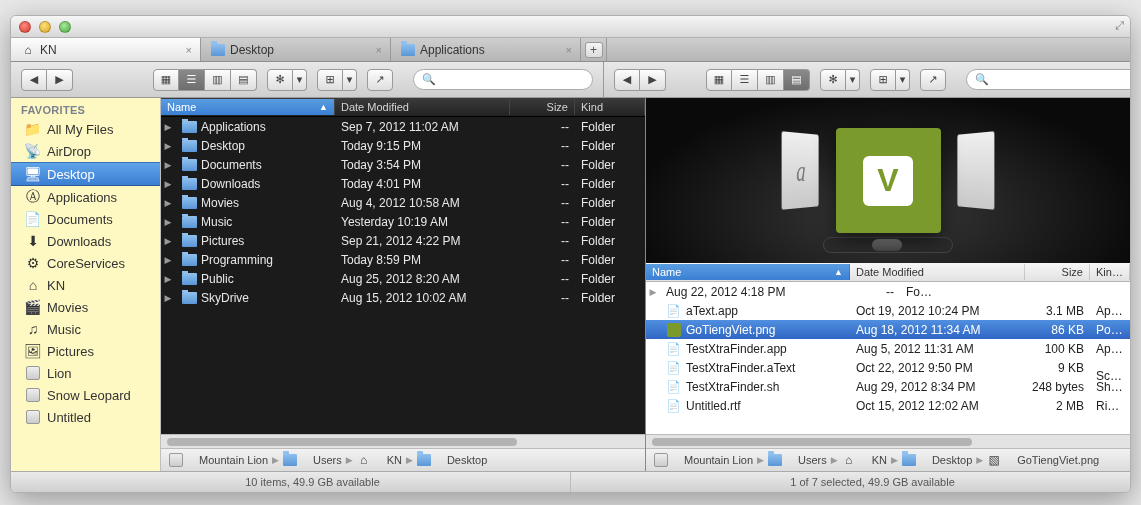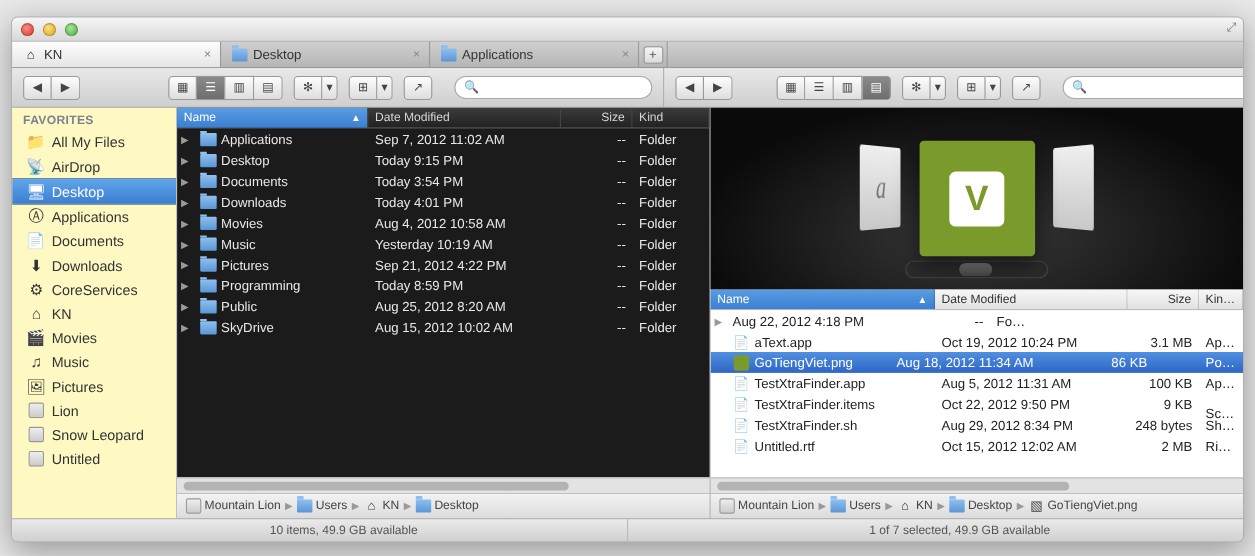--- a/index.html
+++ b/index.html
@@ -42,21 +42,21 @@
 
 
 .sidebar { width: 150px; background: #fef9c3; border-right:1px solid #bfbfbf; overflow:hidden; font-size:13px; }
 .side-header { padding: 6px 10px 2px; font-size:11px; color:#7b828f; font-weight:bold; letter-spacing:0.3px; }
 .side-item { display:flex; align-items:center; padding: 3px 8px 3px 14px; gap:6px; color:#333; cursor:default; }
 .side-item.sel { background: linear-gradient(#5fa4e8,#3b7fd4); color:#fff; border-top:1px solid #3a72b8; border-bottom:1px solid #2c5a94; }
 .side-item .ic { width:16px; height:16px; display:flex; align-items:center; justify-content:center; font-size:14px; }
 
 
 .pane-left { flex: 1; display:flex; flex-direction:column; border-right:1px solid #888; min-width: 0; }
-.list-header { height: 19px; background: linear-gradient(#f7f7f7,#e2e2e2); border-bottom:1px solid #b5b5b5; display:flex; font-size:11px; color:#333; }
+.list-header { height: 19px; background: linear-gradient(#f7f7f7,#e2e2e2); border-bottom:1px solid #b5b5b5; display:flex; font-size:11px; color:#333;align-items:center; }
 .list-header.dark { background: linear-gradient(#3b3b3b,#222); color:#d5d5d5; border-bottom:1px solid #000; }
 .col { padding: 2px 6px; border-right:1px solid rgba(0,0,0,0.15); display:flex; align-items:center; }
 .list-header.dark .col { border-right:1px solid #444; }
 .col.name { flex:1; }
 .col.date { width: 175px; }
 .col.size { width: 65px; justify-content:flex-end; }
 .col.kind { width: 70px; }
 .col.sorted { background: linear-gradient(#5a9de0,#3b7fd4); color:#fff; }
 .sort-arrow { margin-left:auto; font-size:9px; }
 
@@ -82,21 +82,21 @@
 .cf-center .v { width:50px; height:50px; background:#fff; border-radius:6px; display:flex; align-items:center; justify-content:center; font-size:32px; font-weight:bold; color:#7a9a2b; }
 .cf-label { position:absolute; bottom:38px; color:#ddd; font-size:12px; text-shadow:0 1px 2px #000; }
 .cf-slider { position:absolute; bottom:10px; width:130px; height:16px; background:#2a2a2a; border-radius:8px; border:1px solid #444; }
 .cf-slider .knob { width:30px; height:12px; background:linear-gradient(#777,#444); border-radius:6px; margin:1px 0 0 48px; }
 .cf-side-a { position:absolute; left:125px; bottom:55px; width:60px; height:75px; background:linear-gradient(#efefef,#c8c8c8); transform:perspective(500px) rotateY(52deg); border-radius:3px; display:flex; align-items:center; justify-content:center; font-size:30px; font-style:italic; font-family:Georgia; color:#777;}
 .cf-side-b { position:absolute; right:125px; bottom:55px; width:60px; height:75px; background:linear-gradient(#efefef,#c8c8c8); transform:perspective(500px) rotateY(-52deg); border-radius:3px;}
 
 
 .pathbar { height: 23px; background: linear-gradient(#f2f2f2,#dcdcdc); border-top:1px solid #bbb; display:flex; align-items:center; padding:0 8px; font-size:11px; color:#444; gap:4px; }
 .pathbar .sep { color:#999; font-size:9px; }
-.pb-item { display:flex; align-items:center; gap:3px; }
+.pb-item { display:flex; align-items:center; gap:16px; }
 .pb-ic { width:14px; height:14px; display:inline-flex; align-items:center; justify-content:center; font-size:12px; }
 
 
 .statusbar { height:21px; background:linear-gradient(#eaeaea,#d0d0d0); border-top:1px solid #aaa; display:flex; font-size:11px; color:#555; }
 .statusbar .half { flex:1; display:flex; align-items:center; justify-content:center; border-right:1px solid #bbb;padding-left:44px; }
 .statusbar .half:last-child{border-right:none;}
 
 
 .folder-ic { width:15px; height:12px; background:linear-gradient(#8fc0ef,#5a96d6); border-radius:1px; position:relative; }
 .folder-ic::before { content:''; position:absolute; top:-3px; left:0; width:6px; height:3px; background:#8fc0ef; border-radius:1px 1px 0 0; }
@@ -476,37 +476,37 @@
           <div class="row sel">
             <span class="expand"></span>
             <div class="c cname">
               <span class="ic">
                 <span style="width:14px;height:14px;background:#7a9a2b;display:inline-block;border-radius:2px;"></span>
               </span>
               <span>GoTiengViet.png</span>
             </div>
             <div class="c cdate">Aug 18, 2012 11:34 AM</div>
             <div class="c csize">86 KB</div>
-            <div class="c" style="width:40px;margin-left:41px;">Por…</div>
+            <div class="c" style="width:40px;">Por…</div>
           </div>
           <div class="row">
             <span class="expand"></span>
             <div class="c cname">
               <span class="ic">📄</span>
               <span>TestXtraFinder.app</span>
             </div>
             <div class="c cdate">Aug 5, 2012 11:31 AM</div>
             <div class="c csize">100 KB</div>
             <div class="c" style="width:40px;">Ap…</div>
           </div>
           <div class="row">
             <span class="expand"></span>
             <div class="c cname">
               <span class="ic">📄</span>
-              <span>TestXtraFinder.items</span>
+              <span>TestXtraFinder.aText</span>
             </div>
             <div class="c cdate">Oct 22, 2012 9:50 PM</div>
             <div class="c csize">9 KB</div>
             <div class="c" style="width:40px;margin-top:16px;">Scr…</div>
           </div>
           <div class="row">
             <span class="expand"></span>
             <div class="c cname">
               <span class="ic">📄</span>
               <span>TestXtraFinder.sh</span>

